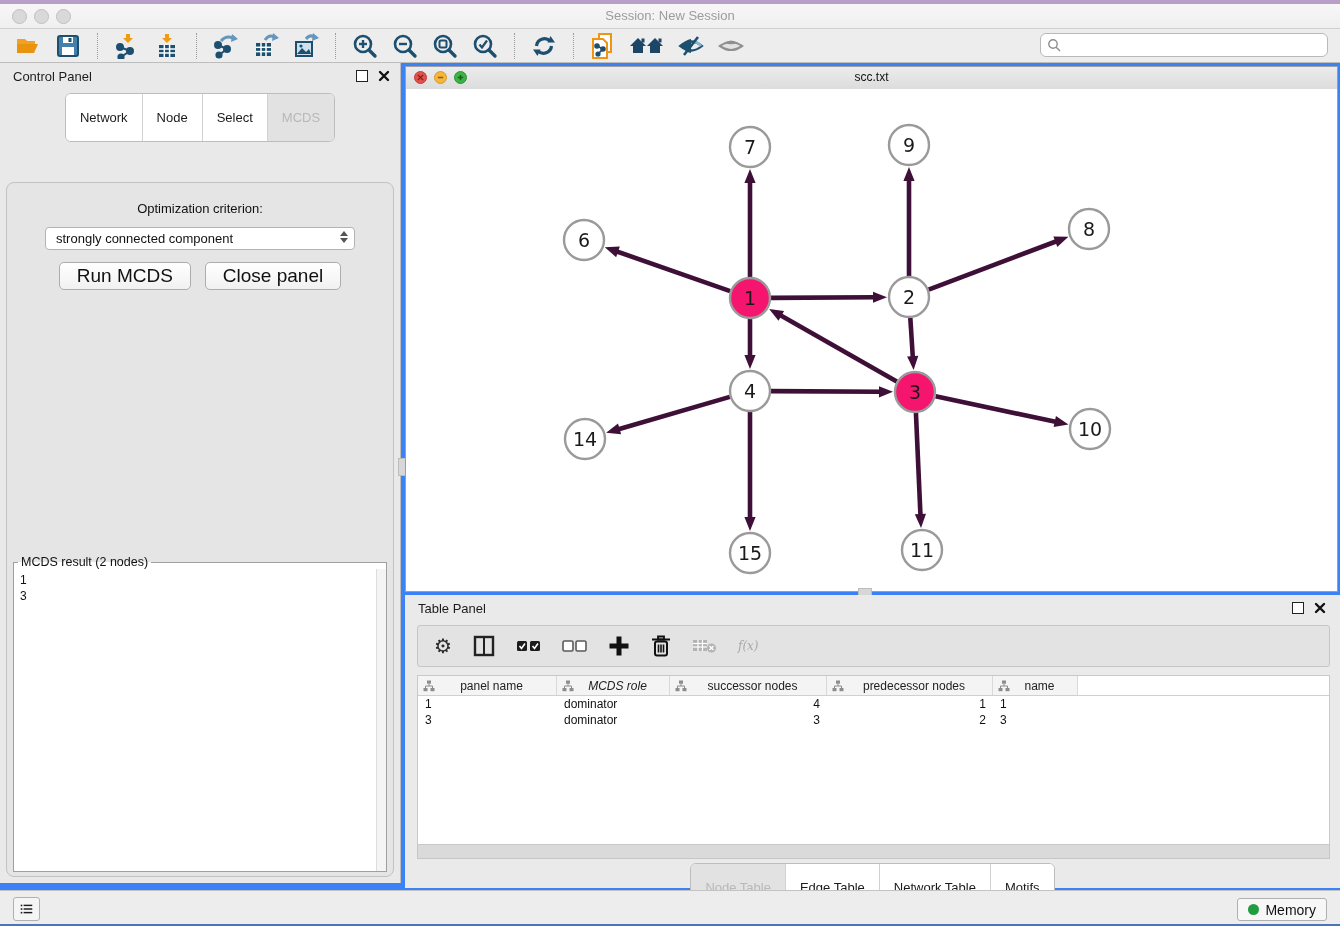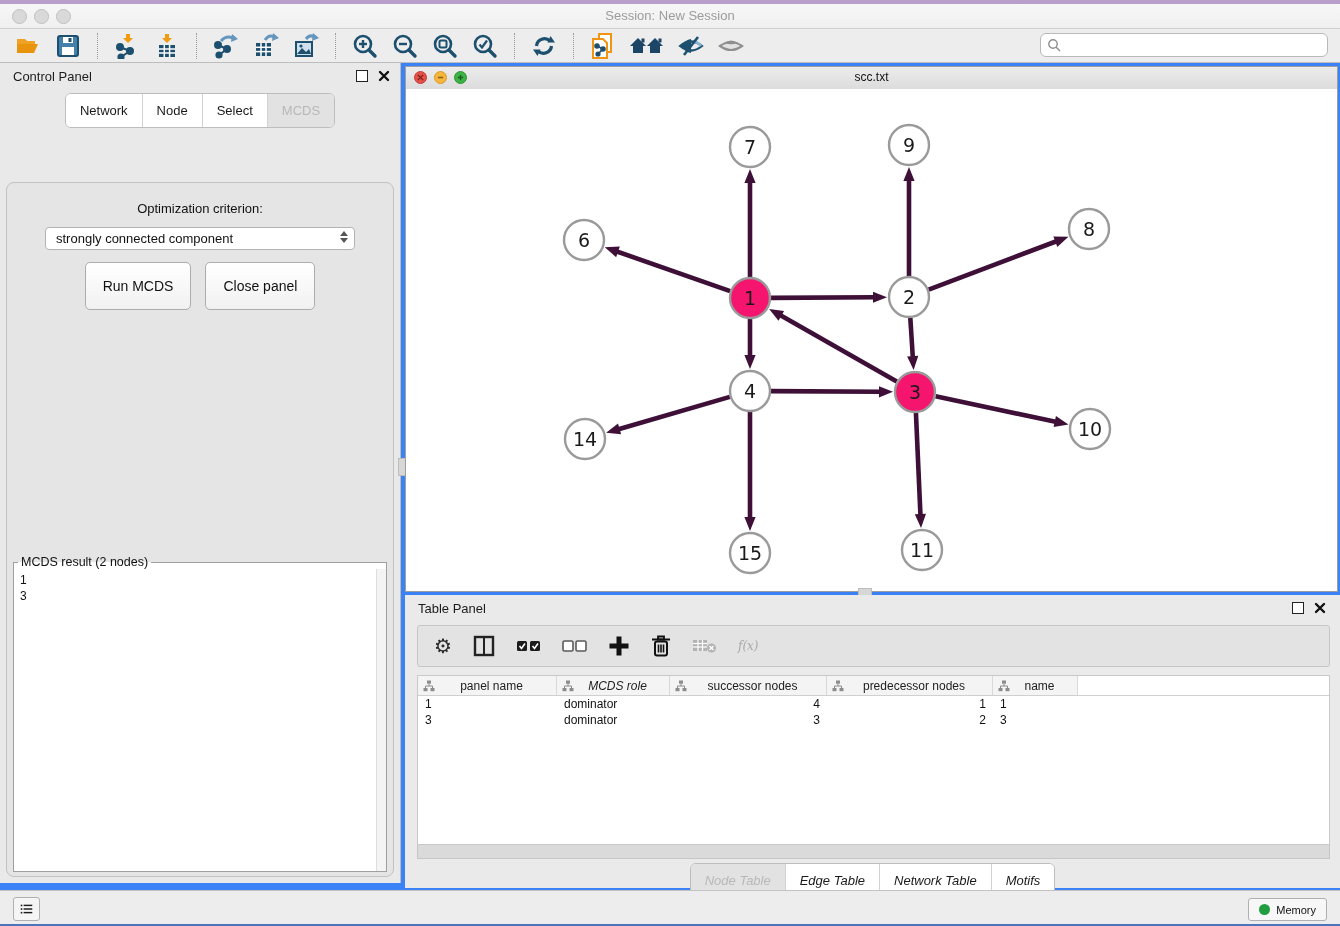--- a/index.html
+++ b/index.html
@@ -23,32 +23,32 @@
   .searchbox input{border:none;outline:none;flex:1;font-size:12px;background:transparent;margin-left:4px;}
 
   
   .cpanel{position:absolute;left:0;top:63px;width:401px;height:820px;background:#e9e9e9;border-right:1px solid #bcbcbc;box-sizing:border-box;}
   .panel-head{position:relative;height:26px;}
   .panel-head .ptitle{position:absolute;left:13px;top:6px;font-size:13px;color:#1c1c1c;}
   .winbtns{position:absolute;right:10px;top:7px;display:flex;gap:10px;align-items:center;}
   .maxbox{width:10px;height:10px;border:1.6px solid #222;background:#fff;}
   .seg-tabs{display:flex;justify-content:center;margin-top:4px;position:relative;z-index:2;}
   .seg-group{display:inline-flex;border:1px solid #bdbdbd;border-radius:6px;overflow:hidden;background:#fff;}
-  .seg-tab{padding:9px 14px;font-size:13px;color:#1a1a1a;background:#fff;border-left:1px solid #d2d2d2;cursor:pointer;white-space:nowrap;}
+  .seg-tab{padding:16px 14px;font-size:13px;color:#1a1a1a;background:#fff;border-left:1px solid #d2d2d2;cursor:pointer;white-space:nowrap;}
   .seg-tab:first-child{border-left:none;}
   .seg-tab.active{background:#e2e2e2;color:#b8b8b8;}
   .cpanel-inner{position:absolute;left:6px;right:6px;top:119px;bottom:6px;background:#e5e5e5;border:1px solid #c2c2c2;border-radius:8px;}
   .opt-label{text-align:center;margin-top:18px;font-size:13px;color:#111;}
   .dropdown{position:relative;margin:11px auto 0;width:310px;height:23px;background:#fff;border:1px solid #b3b3b3;border-radius:4px;font-size:13px;color:#111;display:flex;align-items:center;padding-left:10px;box-sizing:border-box;cursor:pointer;}
   .stepper{position:absolute;right:6px;top:3px;display:flex;flex-direction:column;gap:2px;}
   .stepper i{width:0;height:0;border-left:4px solid transparent;border-right:4px solid transparent;}
   .stepper .up{border-bottom:5px solid #555;}
   .stepper .dn{border-top:5px solid #555;}
   .btnrow{display:flex;justify-content:center;gap:14px;margin-top:12px;}
-  .pushbtn{font-size:14px;color:#111;background:linear-gradient(#ffffff,#f1f1f1);border:1px solid #adadad;border-radius:5px;padding:15px 17px;cursor:pointer;font-family:inherit;}
+  .pushbtn{font-size:19px;color:#111;background:linear-gradient(#ffffff,#f1f1f1);border:1px solid #adadad;border-radius:5px;padding:2px 17px;cursor:pointer;font-family:inherit;}
   .resultbox{position:absolute;left:6px;right:6px;top:372px;bottom:4px;border:1px solid #9f9f9f;margin:0;padding:0;background:#fff;}
   .resultbox legend{font-size:12.5px;color:#111;margin-left:4px;padding:0 3px;background:transparent;}
   .result-text{position:absolute;left:0;right:9px;top:0;bottom:0;padding:3px 6px;font-size:12px;color:#111;line-height:16px;}
   .result-scroll{position:absolute;right:0;top:0;bottom:0;width:9px;background:#f4f4f4;border-left:1px solid #ddd;}
 
   
   .netwin{position:absolute;left:405px;top:66px;width:933px;height:526px;background:#fff;border:1px solid #9e9e9e;box-sizing:border-box;}
   .net-titlebar{position:relative;height:22px;background:linear-gradient(#ececec,#dcdcdc);border-bottom:1px solid #b3b3b3;}
   .traffic{position:absolute;left:8px;top:4px;display:flex;gap:7px;}
   .tl{width:13px;height:13px;border-radius:50%;display:flex;align-items:center;justify-content:center;}
@@ -70,26 +70,26 @@
   .fx-label{font-family:"DejaVu Serif",serif;font-style:italic;font-size:12px;color:#a9a9a9;}
   .gear-glyph{font-size:20px;color:#2b2b2b;line-height:1;}
   .ttable{position:absolute;left:12px;right:10px;top:80px;height:170px;background:#fff;border:1px solid #c9c9c9;box-sizing:border-box;overflow:hidden;}
   .thead{display:flex;height:19px;border-bottom:1px solid #d0d0d0;}
   .th{display:flex;align-items:center;background:#f4f4f4;border-right:1px solid #d9d9d9;font-size:12px;color:#222;box-sizing:border-box;position:relative;}
   .th .hicon{margin-left:5px;}
   .th .hlabel{flex:1;text-align:center;padding-right:8px;}
   .trow{display:flex;height:16px;font-size:12px;color:#111;}
   .td{box-sizing:border-box;padding:0 7px;line-height:16px;white-space:nowrap;overflow:hidden;}
   .tp-scrollstrip{position:absolute;left:12px;right:10px;top:250px;height:14px;background:#dadada;border:1px solid #c6c6c6;border-top:none;box-sizing:border-box;}
-  .tp-tabs{position:absolute;left:0;right:0;top:268px;display:flex;justify-content:center;font-style:italic;}
+  .tp-tabs{position:absolute;left:0;right:0;top:268px;display:flex;justify-content:center;}
 
   
   .statusbar{position:absolute;left:0;top:890px;width:100%;height:36px;background:#ededed;border-top:1px solid #c3c3c3;box-sizing:border-box;}
   .list-btn{position:absolute;left:13px;top:6px;width:27px;height:24px;background:#f5f5f5;border:1px solid #b0b0b0;border-radius:3px;display:flex;align-items:center;justify-content:center;cursor:pointer;}
-  .mem-btn{position:absolute;right:13px;top:7px;height:23px;background:#f7f7f7;border:1px solid #b0b0b0;border-radius:3px;display:flex;align-items:center;gap:6px;padding:0 10px;font-size:11px;color:#111;cursor:pointer;font-family:inherit;}
+  .mem-btn{position:absolute;right:13px;top:7px;height:23px;background:#f7f7f7;border:1px solid #b0b0b0;border-radius:3px;display:flex;align-items:center;gap:6px;padding:0 10px;font-size:14px;color:#111;cursor:pointer;font-family:inherit;}
   .mem-dot{width:11px;height:11px;border-radius:50%;background:#1f9d3f;}
 </style>
 </head>
 <body>
 
 <div id="app">
   <div class="purple-top"></div>
   <div class="purple-side" style="left:0"></div>
   <div class="purple-side" style="right:0"></div>
 

